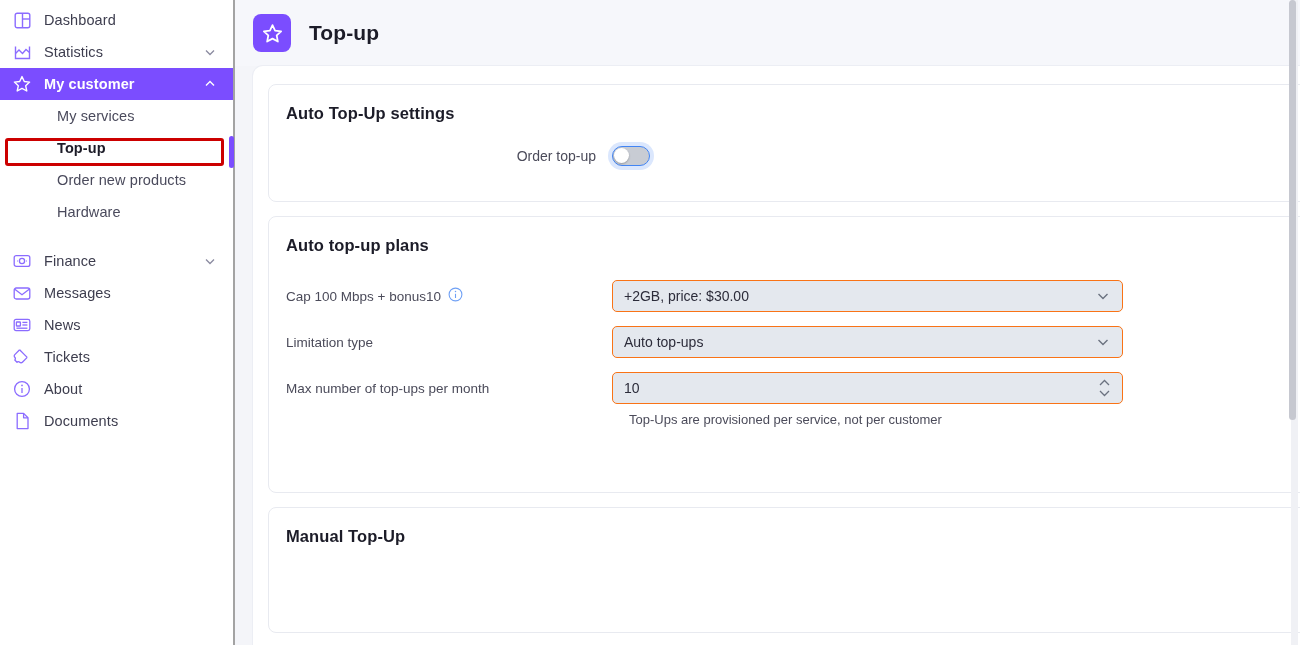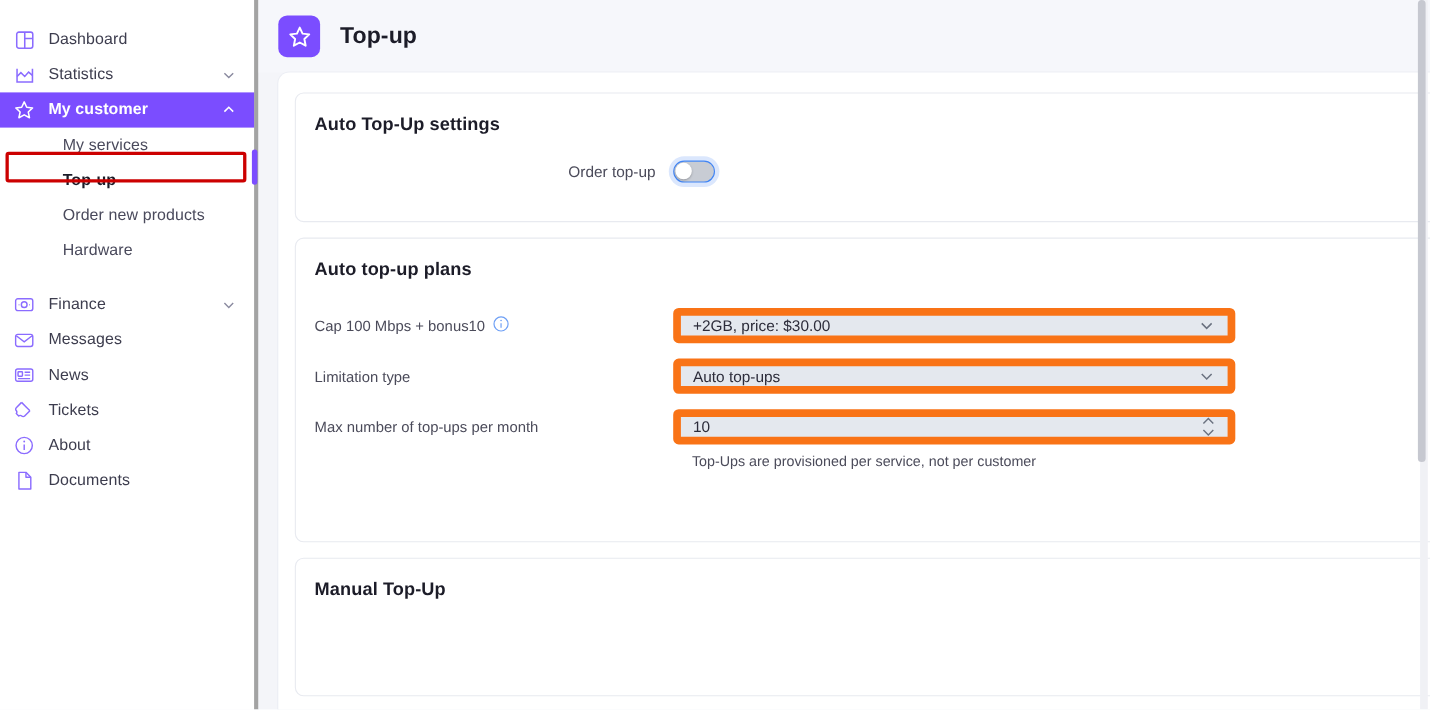--- a/index.html
+++ b/index.html
@@ -20,22 +20,22 @@
     background: #f4f5f9;
   }
 
   
   #sidebar {
     position: relative;
     width: 235px;
     height: 645px;
     background: #ffffff;
     flex: 0 0 235px;
-    padding-top: 20px;
-    border-right: 4px solid #a3a3a3;
+    padding-top: 4px;
+    border-right: 2px solid #a3a3a3;
   }
 
   .nav-item {
     display: flex;
     align-items: center;
     height: 32px;
     padding: 0 16px 0 12px;
     cursor: pointer;
     position: relative;
   }
@@ -234,21 +234,21 @@
     align-items: center;
     gap: 7px;
     white-space: nowrap;
   }
 
   .field-control {
     position: relative;
     width: 511px;
     height: 32px;
     background: #e4e8ee;
-    border: 7px solid #f97316;
+    border: 1px solid #f97316;
     border-radius: 5px;
     display: flex;
     align-items: center;
     padding-left: 11px;
   }
   .field-control .fc-value {
     font-size: 14px;
     color: #2c2c3a;
   }
   .chev-down-ctl {

